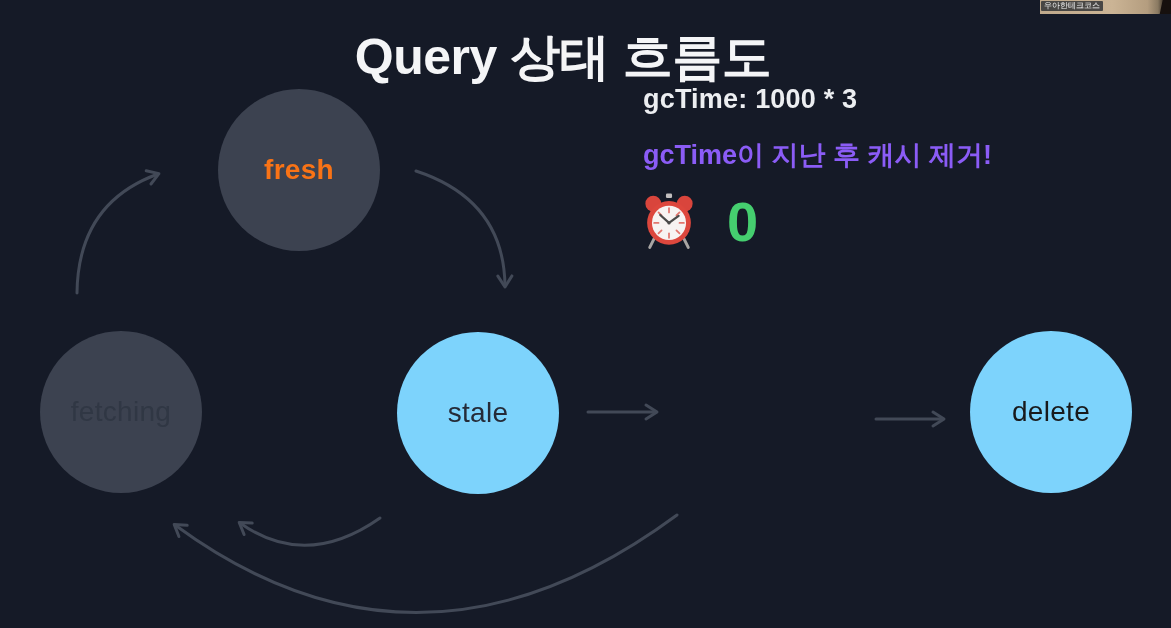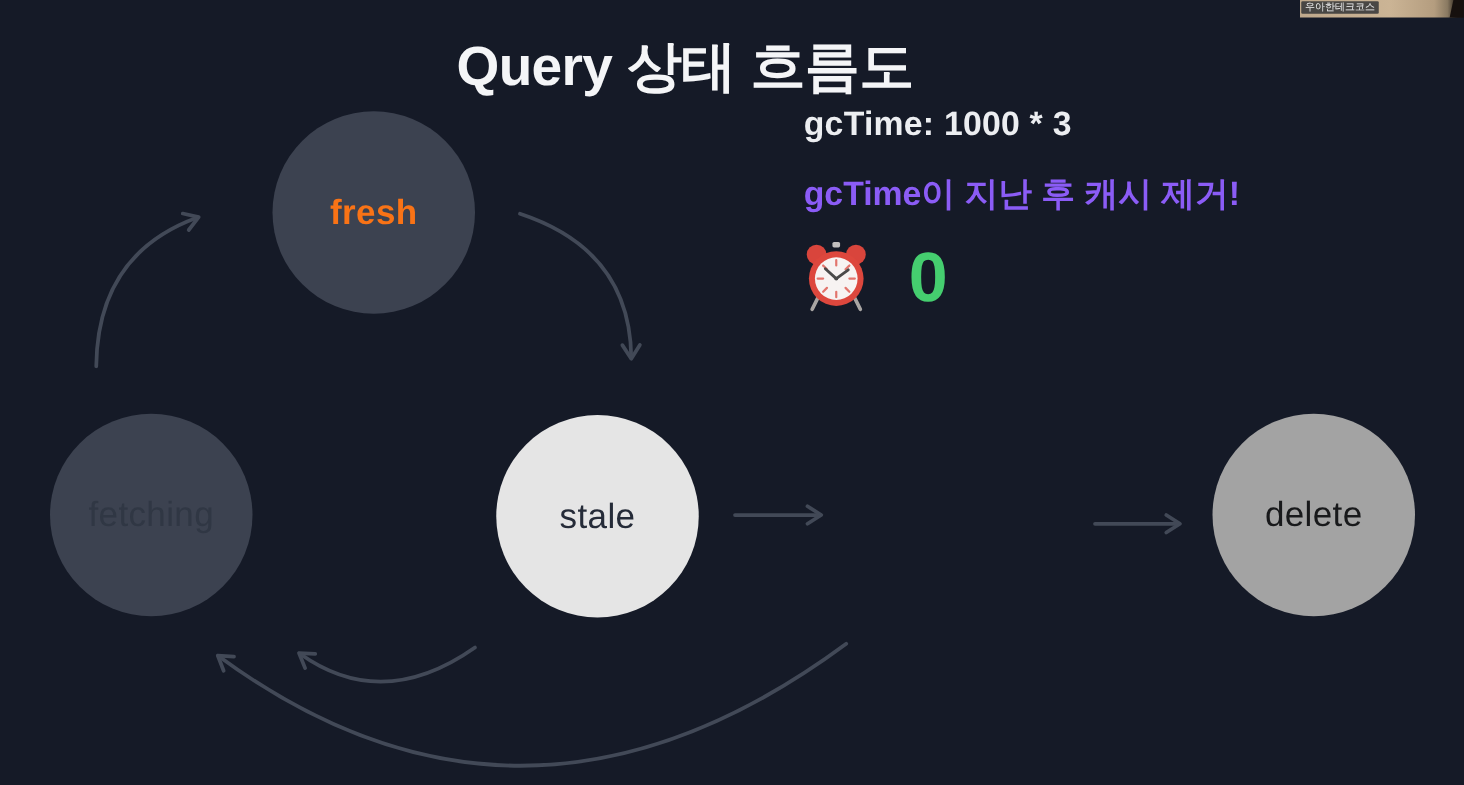--- a/index.html
+++ b/index.html
@@ -7,22 +7,22 @@
   body { font-family: "Liberation Sans", "DejaVu Sans", sans-serif; background: #151a27; }
 
   .stage { position: relative; width: 1171px; height: 628px; }
 
   
   .edges { position: absolute; inset: 0; width: 1171px; height: 628px; pointer-events: none; }
   .edges path.edge { fill: none; stroke-width: 3; stroke-linecap: round; }
 
   
   .title {
-    position: absolute; top: 24px; left: 548px; transform: translateX(-50%);
-    font-size: 44px; font-weight: 700; letter-spacing: -0.5px;
+    position: absolute; top: 24px; left: 563px; transform: translateX(-50%);
+    font-size: 50px; font-weight: 700; letter-spacing: -0.5px;
     color: #f4f5f7; white-space: nowrap;
   }
 
   
   .note { position: absolute; left: 643px; color: #eceef1; font-weight: 700; white-space: nowrap; text-align: right; }
   .note-1 { top: 84px;  font-size: 27px; letter-spacing: 0.2px; }
   .note-2 { top: 137px; font-size: 27px; }
 
   
   .timer { position: absolute; left: 641px; top: 193px; display: flex; align-items: center; gap: 30px; }
@@ -108,24 +108,24 @@
     </svg>
     <span class="count" style="color: rgb(69, 206, 111);">0</span>
   </div>
 
   <div class="node node-fresh" style="background: rgb(60, 66, 80); color: #f97316; font-weight: bold;">
     <span>fresh</span>
   </div>
   <div class="node node-fetching" style="background: rgb(60, 66, 80); color: rgb(48, 55, 68);">
     <span>fetching</span>
   </div>
-  <div class="node node-stale" style="background: #e5e5e5; color: rgb(37, 43, 56);">
+  <div class="node node-stale" style="background: #7dd3fc; color: rgb(37, 43, 56);">
     <span>stale</span>
   </div>
-  <div class="node node-delete" style="background: #a3a3a3; color: rgb(24, 25, 27);">
+  <div class="node node-delete" style="background: #7dd3fc; color: rgb(24, 25, 27);">
     <span>delete</span>
   </div>
 
   <div class="webcam">
     <div class="webcam-person"></div>
     <span class="webcam-badge">우아한테크코스</span>
   </div>
 
 </div>
 

